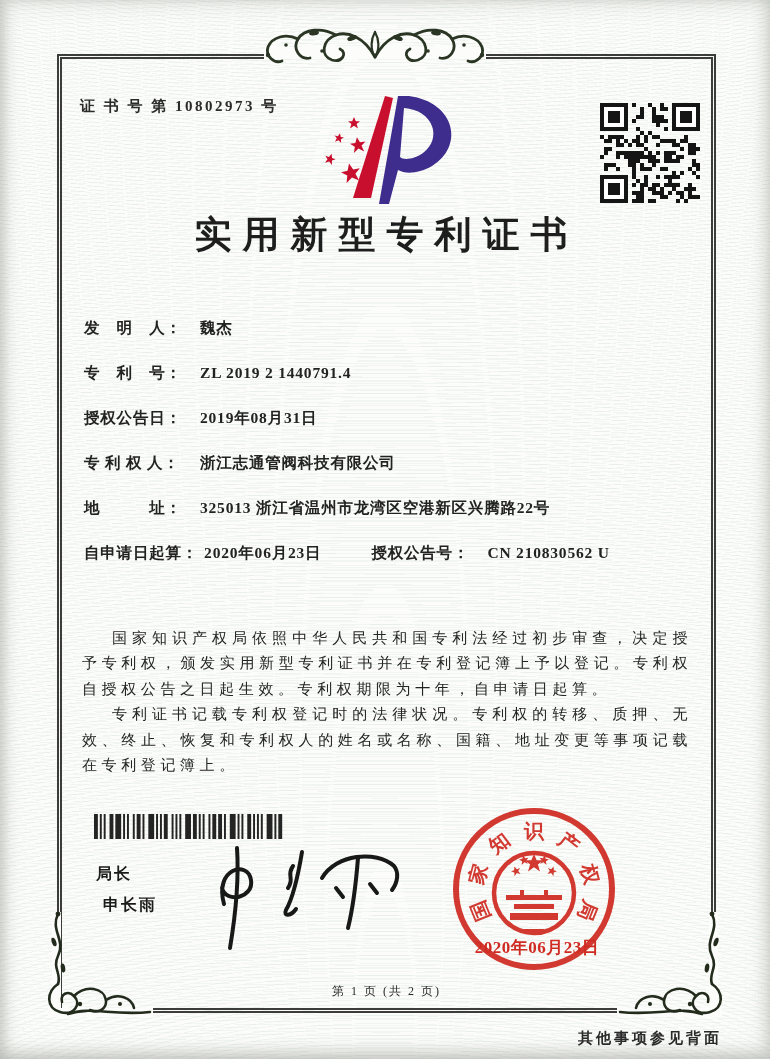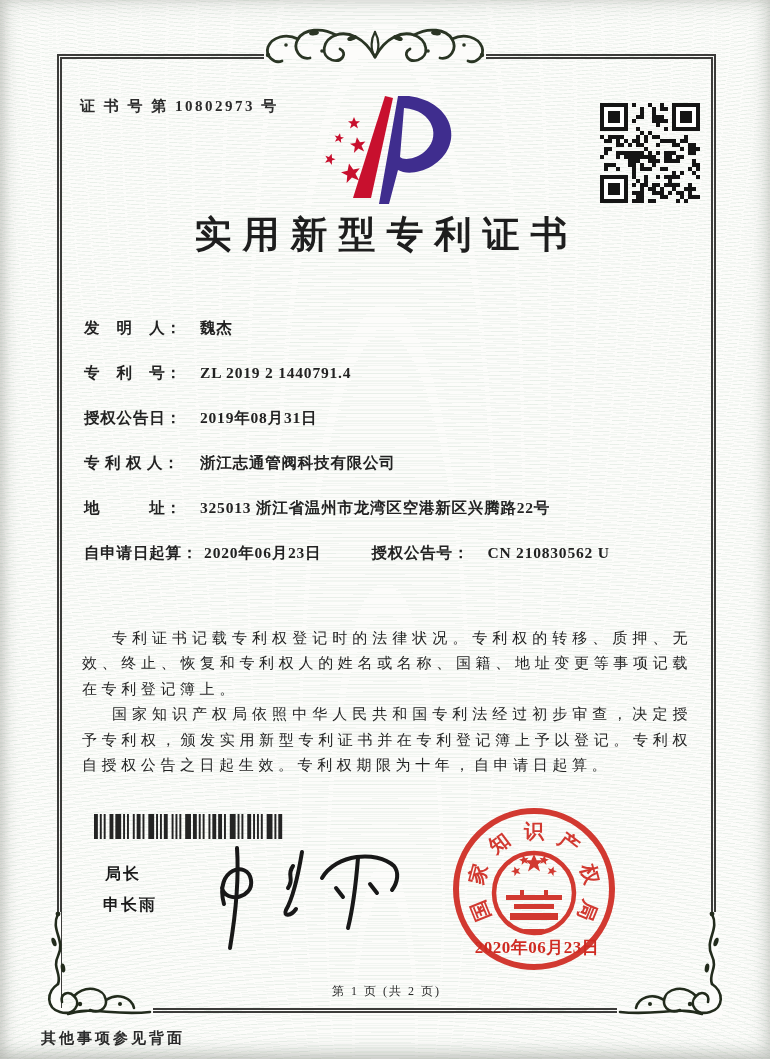--- a/index.html
+++ b/index.html
@@ -27,27 +27,27 @@
     font-size:37px; font-weight:bold; color:#1e1e1e; letter-spacing:11px;
   }
   .fields { left:84px; top:316px; width:612px; }
   .frow { display:flex; line-height:24px; margin-bottom:21px; font-size:15.5px; font-weight:600; color:#222; letter-spacing:0.8px; }
   .flabel { min-width:110px; }
   .fvalue { margin-left:6px; }
   .pair2 { margin-left:50px; display:flex;justify-content:center; }
   .paras { left:82px; top:626px; width:610px; font-size:15px; line-height:25.4px; color:#242424; text-align:justify; letter-spacing:4.6px; }
   .paras p { text-indent:2em; margin:0; }
   .barcode { left:94px; top:814px; }
-  .signer-title { left:105px; top:864px; font-family:"Liberation Sans", sans-serif; font-weight:bold; font-size:16px; color:#1b1b1b; letter-spacing:2px; }
+  .signer-title { left:96px; top:864px; font-family:"Liberation Sans", sans-serif; font-weight:bold; font-size:16px; color:#1b1b1b; letter-spacing:2px; }
   .signer-name  { left:103px; top:895px; font-family:"Liberation Sans", sans-serif; font-weight:bold; font-size:16px; color:#1b1b1b; letter-spacing:2px; }
   .signature { left:196px; top:838px; }
   .seal { left:450px; top:805px; z-index:5; }
   .seal-date { left:444px; top:936px; width:186px; text-align:center; color:#cf2b22; font-size:17px; font-weight:bold; letter-spacing:0.5px; z-index:6; font-family:"Liberation Serif", serif; }
   .page-num { left:57px; top:983px; width:659px; text-align:center; font-size:12px; color:#2a2a2a; letter-spacing:2px; }
-  .back-note { left:41px; top:1029px; width:659px; text-align:left; font-size:15px; font-weight:600; color:#2a2a2a; letter-spacing:3px; }
+  .back-note { left:63px; top:1029px; width:659px; text-align:right; font-size:15px; font-weight:600; color:#2a2a2a; letter-spacing:3px; }
   .orn-tl { left:252px; top:25px; z-index:2; }
   .orn-bl { left:28px;  top:912px; z-index:2; }
   .orn-br { left:617px; top:912px; z-index:2; transform:scaleX(-1); }
   .logo { left:305px; top:86px; }
   .qr { left:600px; top:103px; }
 </style>
 </head>
 <body>
 
 <div id="page">
@@ -341,22 +341,22 @@
       <span class="flabel">自申请日起算：</span>
       <span class="fvalue">2020年06月23日</span>
       <span class="pair2">
         <span class="flabel">授权公告号：</span>
         <span class="fvalue">CN 210830562 U</span>
       </span>
     </div>
   </div>
 
   <div class="abs paras">
+    <p>国家知识产权局依照中华人民共和国专利法经过初步审查，决定授予专利权，颁发实用新型专利证书并在专利登记簿上予以登记。专利权自授权公告之日起生效。专利权期限为十年，自申请日起算。</p>
     <p>专利证书记载专利权登记时的法律状况。专利权的转移、质押、无效、终止、恢复和专利权人的姓名或名称、国籍、地址变更等事项记载在专利登记簿上。</p>
-    <p>国家知识产权局依照中华人民共和国专利法经过初步审查，决定授予专利权，颁发实用新型专利证书并在专利登记簿上予以登记。专利权自授权公告之日起生效。专利权期限为十年，自申请日起算。</p>
   </div>
 
   <svg class="abs barcode" id="barcode" width="194" height="25" viewBox="0 0 100 24" preserveAspectRatio="none">
       <g fill="#242424">
         <rect x="0" y="0" width="2" height="24"></rect>
         <rect x="3" y="0" width="1" height="24"></rect>
         <rect x="5" y="0" width="1" height="24"></rect>
         <rect x="8" y="0" width="2" height="24"></rect>
         <rect x="11" y="0" width="3" height="24"></rect>
         <rect x="15" y="0" width="1" height="24"></rect>

